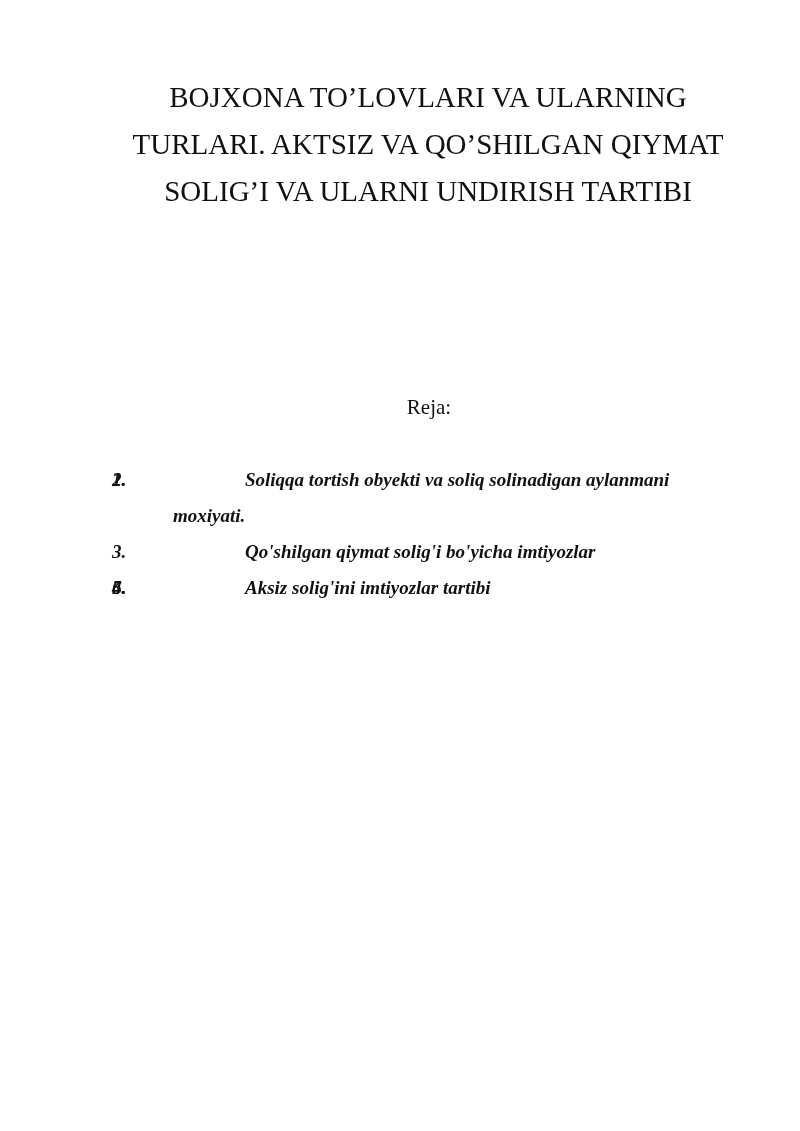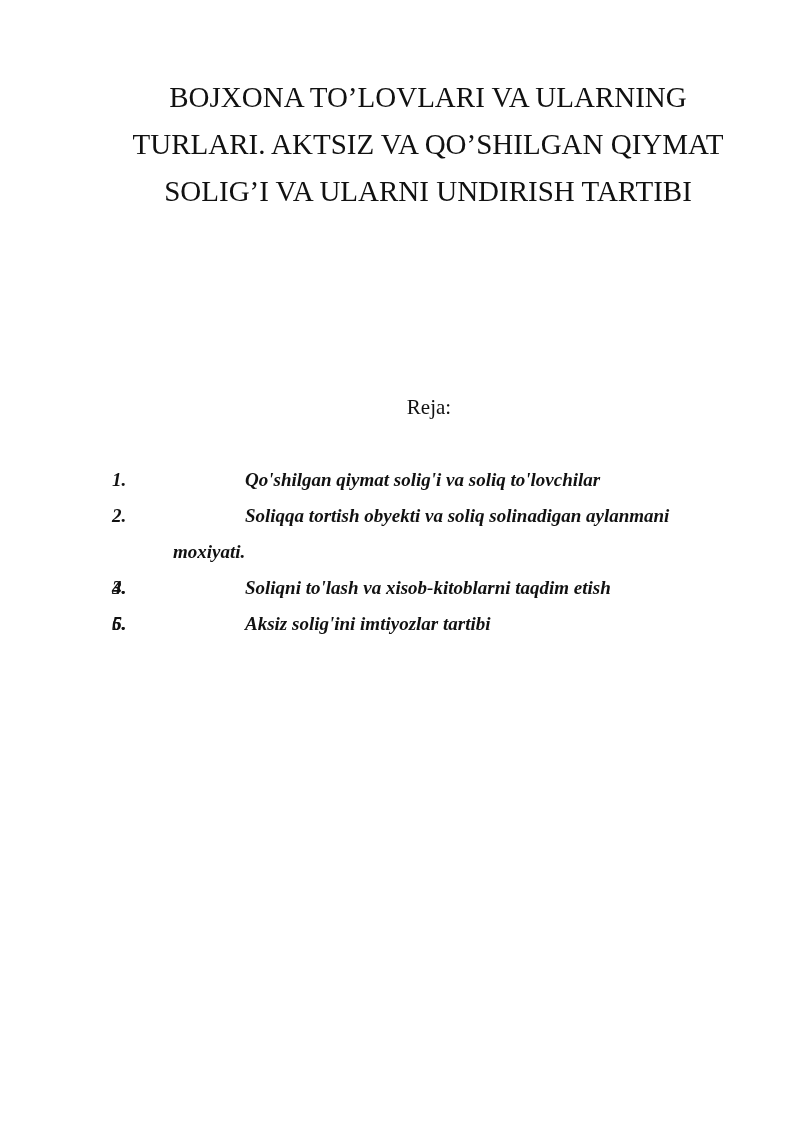--- a/index.html
+++ b/index.html
@@ -72,33 +72,32 @@
   <span class="title-line">BOJXONA TO’LOVLARI VA ULARNING</span>
   <span class="title-line">TURLARI. AKTSIZ VA QO’SHILGAN QIYMAT</span>
   <span class="title-line">SOLIG’I VA ULARNI UNDIRISH TARTIBI</span>
 </div>
 
 <div class="reja">Reja:</div>
 
 <div class="plan">
   <div class="plan-item">
     <span class="plan-num">1.</span>
-    <span>Qo'shilgan qiymat solig'i va soliq to'lovchilar</span>
   </div>
   <div class="plan-item">
     <span class="plan-num">2.</span>
     <span>Soliqqa tortish obyekti va soliq solinadigan aylanmani</span>
     <span class="plan-cont">moxiyati.</span>
   </div>
   <div class="plan-item">
     <span class="plan-num">3.</span>
+    <span>Qo'shilgan qiymat solig'i bo'yicha imtiyozlar</span>
   </div>
   <div class="plan-item">
     <span class="plan-num">4.</span>
-    <span>Soliqni to'lash va xisob-kitoblarni taqdim etish</span>
   </div>
   <div class="plan-item">
     <span class="plan-num">5.</span>
   </div>
   <div class="plan-item">
     <span class="plan-num">6.</span>
     <span>Aksiz solig'ini imtiyozlar tartibi</span>
   </div>
 </div>
 

